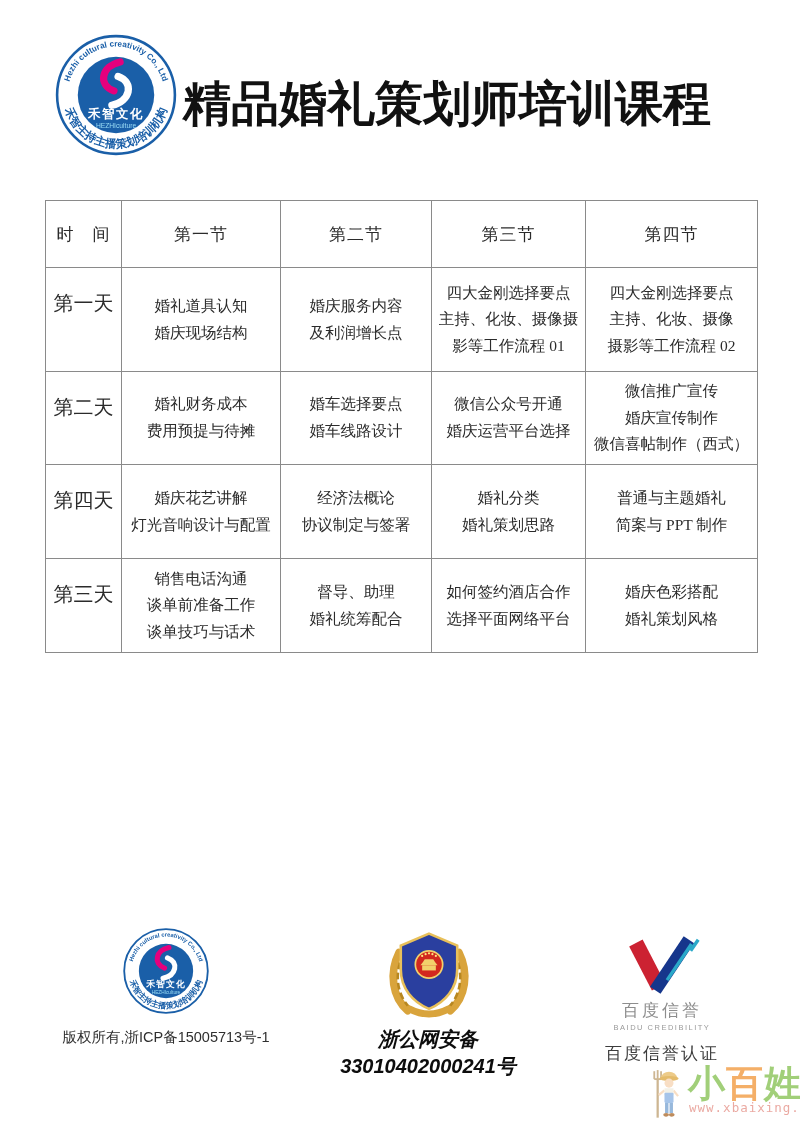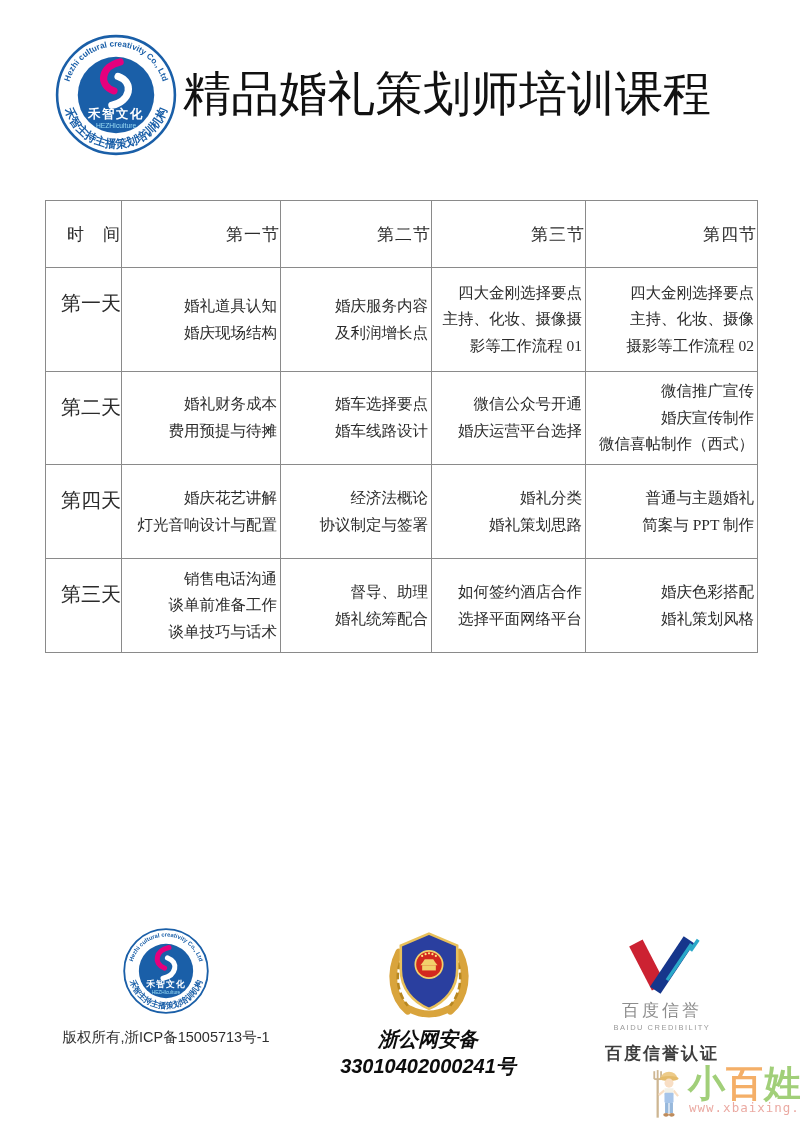--- a/index.html
+++ b/index.html
@@ -15,53 +15,53 @@
   .page{
     position:relative; width:800px; height:1128px; margin:0 auto;
     background:#ffffff; overflow:hidden;
     font-family:"Liberation Serif","DejaVu Serif",serif;
     color:var(--text-dark);
   }
   
   .logo-top{position:absolute; left:54px; top:33px; width:124px; height:124px;}
   .logo-bottom{position:absolute; left:122px; top:927px; width:88px; height:88px;}
   .page-title{
-    position:absolute; left:183px; top:66px; width:540px;
-    font-size:48px; line-height:56px; font-weight:400;
+    position:absolute; left:183px; top:76px; width:540px;
+    font-size:48px; line-height:56px; font-weight:700;
     color:var(--title-black); letter-spacing:0px; white-space:nowrap;
   }
   
   .course-table{
     position:absolute; left:45px; top:200px; width:712px;
     border-collapse:collapse; table-layout:fixed;
   }
   .course-table td, .course-table th{
     border:1px solid var(--table-border);
-    text-align:right; white-space:pre-line;
+    text-align:center; white-space:pre-line;
     font-weight:normal; color:var(--text-dark);
   }
   .course-table th{font-size:17px; vertical-align:middle; letter-spacing:1px;}
   .course-table td.day{font-size:20px; vertical-align:top; padding-top:22px;}
   .course-table td.cell{font-size:15.5px; line-height:1.72; vertical-align:middle; padding:2px 3px;}
   
   .caption{
     position:absolute; text-align:center;
     font-family:"Liberation Sans","DejaVu Sans",sans-serif;
   }
   .copyright{left:48px; top:1028px; width:236px; font-size:14.5px; color:#2f2f2f;}
   .police-badge{position:absolute; left:382px; top:924px; width:94px; height:98px;}
   .police-filing{left:318px; top:1026px; width:220px; font-size:20px; font-weight:700; color:#0d0d0d;font-style:italic;}
   .baidu-block{
     position:absolute; left:592px; top:933px; width:140px; text-align:center;
     font-family:"Liberation Sans","DejaVu Sans",sans-serif;
   }
   .baidu-logo{width:78px; height:64px; display:block; margin:0 auto;}
   .baidu-cn{font-size:17px; color:var(--gray-label); letter-spacing:3px; margin-top:2px;}
   .baidu-en{font-size:7.5px; color:#9a9a9a; letter-spacing:1.5px; margin-top:1px;}
-  .baidu-cert{font-size:17px; font-weight:700; color:#3d3d3d; letter-spacing:2px; margin-top:10px;}
+  .baidu-cert{font-size:17px; font-weight:400; color:#3d3d3d; letter-spacing:2px; margin-top:10px;}
   
   .watermark{position:absolute; left:652px; top:1061px; width:146px; height:64px; opacity:.92;}
   .wm-mascot{position:absolute; left:0; top:6px; width:34px; height:56px;}
   .wm-brand{
     position:absolute; left:36px; top:-2px; white-space:nowrap;
     font-family:"Liberation Sans","DejaVu Sans",sans-serif;
     font-size:37px; font-weight:700; letter-spacing:1px;
   }
   .wm-brand .g{color:var(--wm-green);} .wm-brand .o{color:var(--wm-orange);}
   .wm-url{

